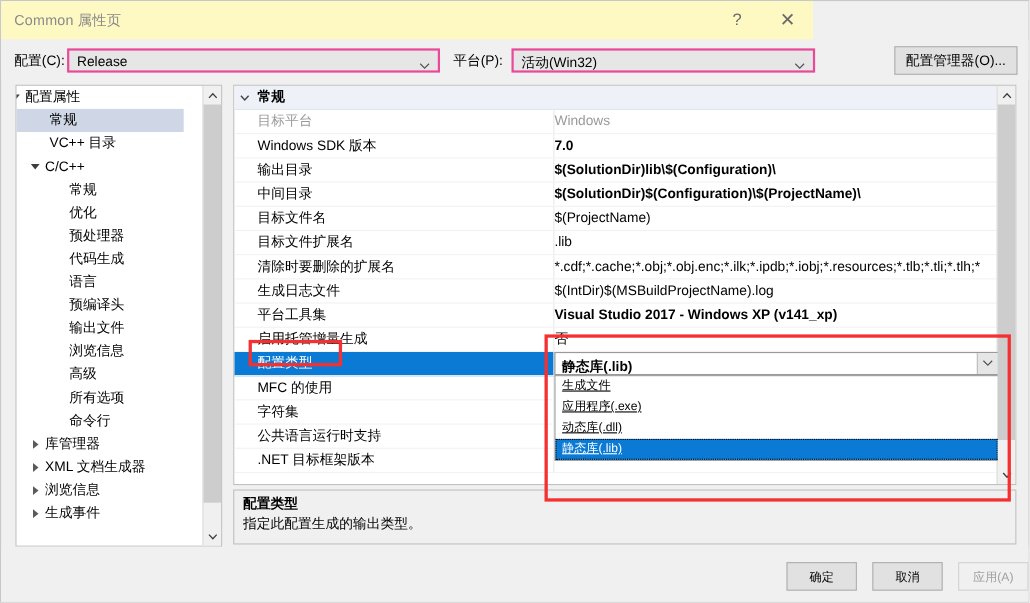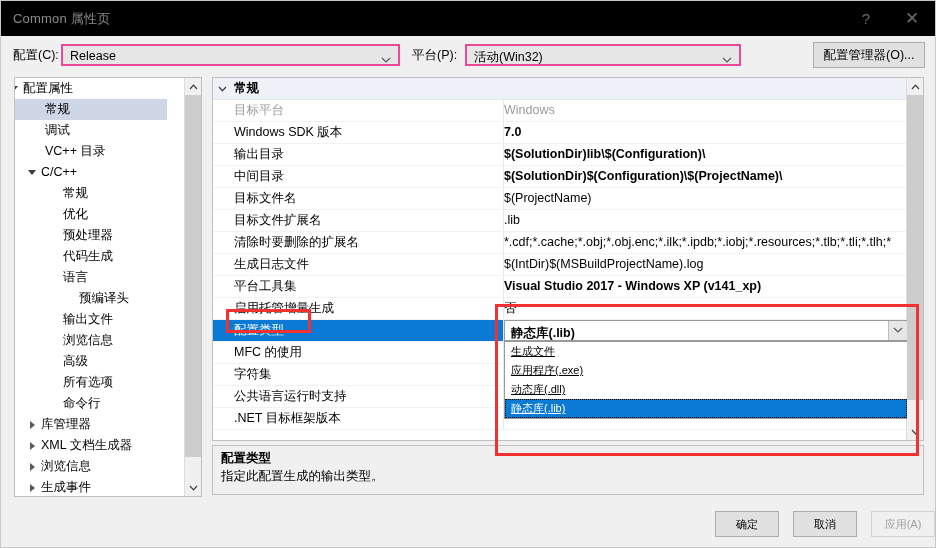--- a/index.html
+++ b/index.html
@@ -5,21 +5,21 @@
   html,body{margin:0;padding:0;}
   body{
     width:936px;height:548px;overflow:hidden;
     font-family:"Liberation Sans","DejaVu Sans",sans-serif;
     font-size:12px;color:#000;background:#ffffff;
     -webkit-font-smoothing:antialiased;
   }
   .dialog{position:relative;width:936px;height:548px;background:#f0f0f0;box-sizing:border-box;border:1px solid #c8c8c8;}
 
   
-  .titlebar{position:absolute;left:0;top:0;width:934px;height:35px;background:#000000;}
+  .titlebar{position:absolute;left:0;top:0;width:738px;height:35px;background:#fef9c3;}
   .title-text{position:absolute;left:12px;top:9px;font-size:13px;color:#8a8a8a;letter-spacing:.2px;white-space:nowrap;}
   .tb-btn{position:absolute;top:0;height:35px;width:46px;display:flex;align-items:center;justify-content:center;color:#6a6a6a;}
   .tb-help{right:46px;font-size:15px;}
   .tb-close{right:0;font-size:17px;}
 
   
   .configbar{position:absolute;left:0;top:35px;width:934px;height:36px;background:#f0f0f0;}
   .lbl{position:absolute;font-size:12.5px;color:#000;white-space:nowrap;}
   .cfg-label{left:12px;top:46px;}
   .plat-label{left:411px;top:46px;}
@@ -134,23 +134,20 @@
         <div class="tnode">
           <span class="tw" style="left: -8px;">
             <span class="tri tri-down"></span>
           </span>
           <span class="tl" style="left: 8px;">配置属性</span>
         </div>
         <div class="tnode sel">
           <span class="tl" style="left: 30px;">常规</span>
         </div>
         <div class="tnode">
-          <span class="tl" style="left: 30px;">调试</span>
-        </div>
-        <div class="tnode">
           <span class="tl" style="left: 30px;">VC++ 目录</span>
         </div>
         <div class="tnode">
           <span class="tw" style="left: 10px;">
             <span class="tri tri-down"></span>
           </span>
           <span class="tl" style="left: 26px;">C/C++</span>
         </div>
         <div class="tnode">
           <span class="tl" style="left: 48px;">常规</span>
@@ -161,21 +158,21 @@
         <div class="tnode">
           <span class="tl" style="left: 48px;">预处理器</span>
         </div>
         <div class="tnode">
           <span class="tl" style="left: 48px;">代码生成</span>
         </div>
         <div class="tnode">
           <span class="tl" style="left: 48px;">语言</span>
         </div>
         <div class="tnode">
-          <span class="tl" style="left: 48px; margin-left: 16px;">预编译头</span>
+          <span class="tl" style="left: 48px;">预编译头</span>
         </div>
         <div class="tnode">
           <span class="tl" style="left: 48px;">输出文件</span>
         </div>
         <div class="tnode">
           <span class="tl" style="left: 48px;">浏览信息</span>
         </div>
         <div class="tnode">
           <span class="tl" style="left: 48px;">高级</span>
         </div>

